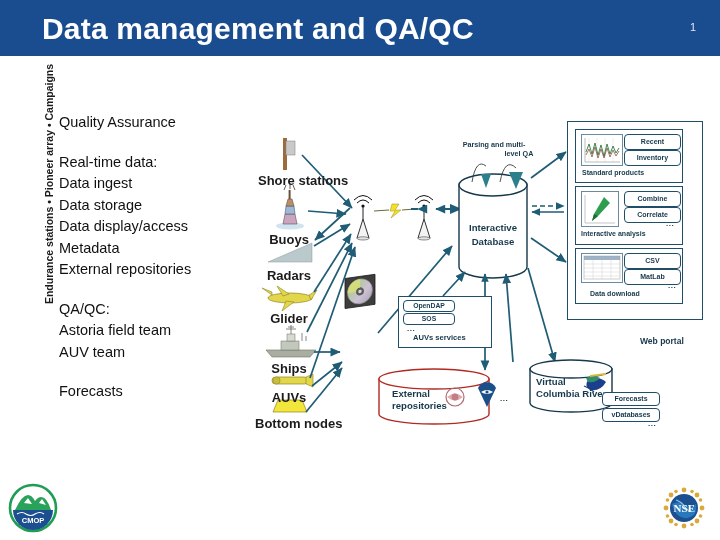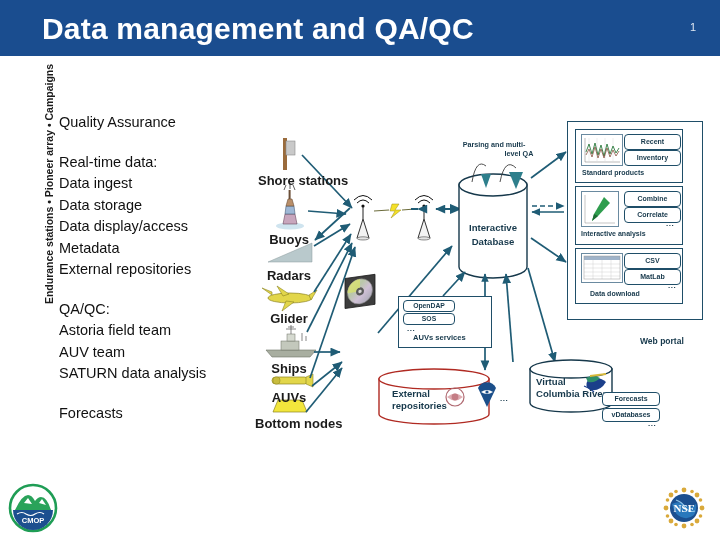--- a/index.html
+++ b/index.html
@@ -105,21 +105,20 @@
   <div class="txt-line">Real-time data:</div>
   <div class="txt-line">Data ingest</div>
   <div class="txt-line">Data storage</div>
   <div class="txt-line">Data display/access</div>
   <div class="txt-line">Metadata</div>
   <div class="txt-line">External repositories</div>
   <div class="txt-gap"></div>
   <div class="txt-line">QA/QC:</div>
   <div class="txt-line">Astoria field team</div>
   <div class="txt-line">AUV team</div>
-  <div class="txt-line">SATURN data analysis</div>
   <div class="txt-gap"></div>
   <div class="txt-line">Forecasts</div>
 </div>
 
 <div id="diagram">
 
   <div id="vertical-label">Endurance stations • Pioneer array • Campaigns</div>
 
   <svg width="720" height="540" viewBox="0 0 720 540">
     <defs>

